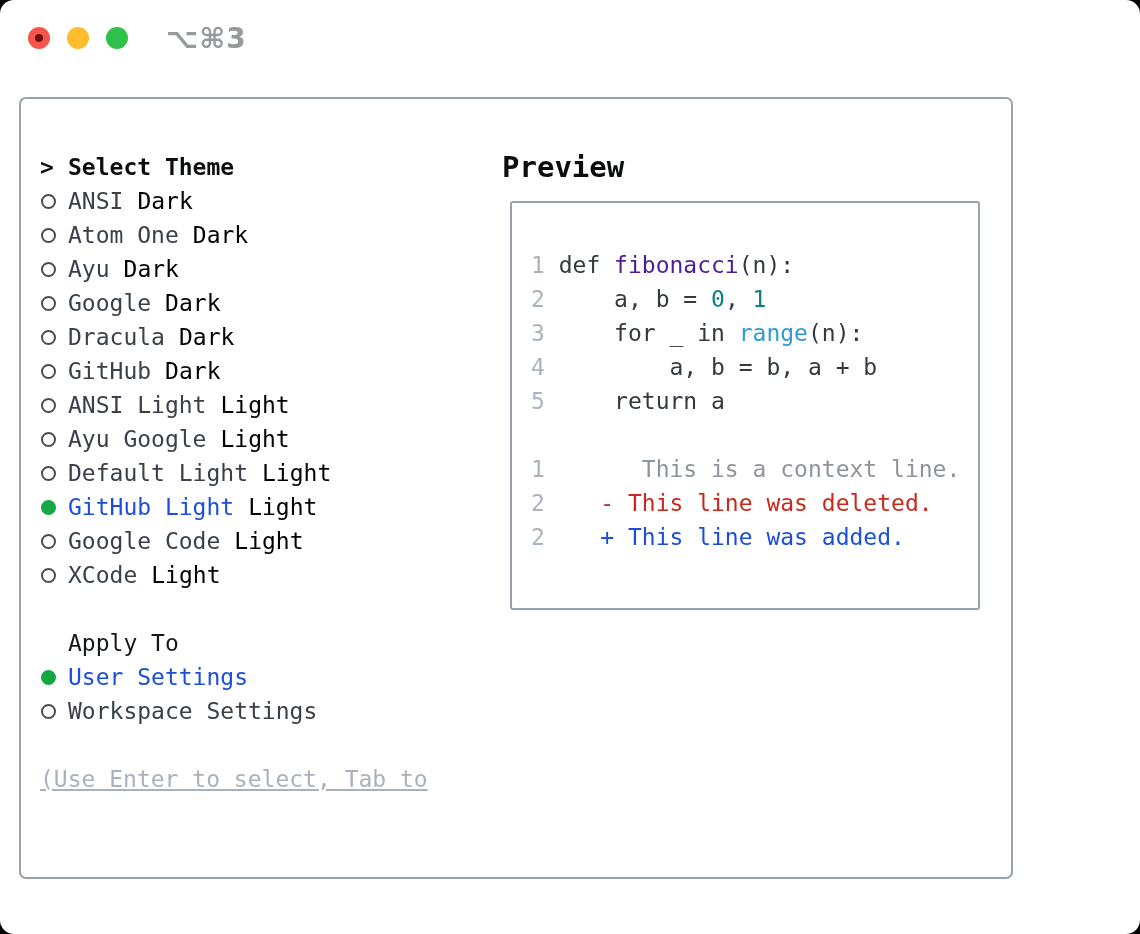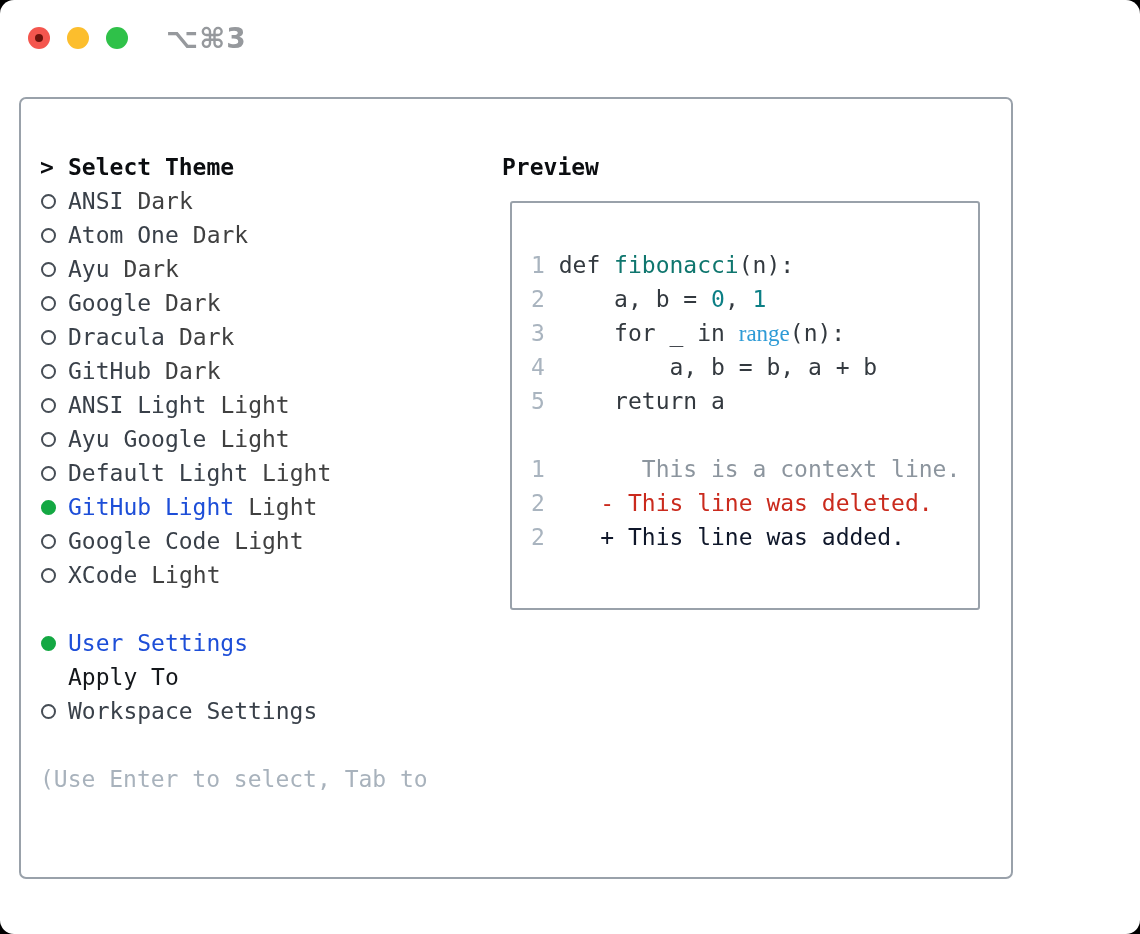--- a/index.html
+++ b/index.html
@@ -25,40 +25,40 @@
   
   .list{position:absolute;left:19px;top:51px;width:450px;font-size:23px;}
   .row{display:flex;align-items:center;height:34px;line-height:34px;white-space:pre;}
   .marker{display:inline-flex;align-items:center;width:28px;flex:0 0 28px;}
   .ring{width:11px;height:11px;border:2.5px solid #464d55;border-radius:50%;margin-left:1px;}
   .row.selected .ring{background:#14a843;border-color:#14a843;}
   .cursor{color:#0b0d10;font-weight:bold;}
   .htitle{color:#0b0d10;font-weight:bold;}
   .tname{color:#394049;margin-right:14px;}
   .row.selected .tname{color:#1d4ed8;}
-  .tvariant{color:#404040;}
+  .tvariant{color:#000000;}
   .apply-title{color:#14171b;}
-  .hint-row{height:34px;line-height:34px;white-space:pre;color:#a8b2bc;font-size:23px;}
+  .hint-row{height:34px;line-height:34px;white-space:pre;color:#a8b2bc;font-size:23px;text-decoration:underline;}
   .spacer{height:34px;}
 
   
   .preview-title{position:absolute;left:481px;top:51px;height:34px;line-height:34px;
-                 font-size:23px;font-weight:bold;color:#0b0d10;}
+                 font-size:29px;font-weight:bold;color:#0b0d10;}
   .preview-box{position:absolute;left:489px;top:102px;width:470px;height:409px;box-sizing:border-box;
                border:2px solid #99a1aa;border-radius:3px;background:#fff;
                padding:45px 0 0 19px;overflow:hidden;}
   .pline{height:34px;line-height:34px;white-space:pre;font-size:23px;}
   .s-lineno{color:#a9b4bf;}
   .s-code{color:#33393f;}
-  .s-func{color:#0f766e;margin-top:12px;}
+  .s-func{color:#4c1d95;margin-top:12px;}
   .s-num{color:#0c7f85;}
-  .s-call{color:#2e9bd6;font-family:Liberation Serif, serif;}
+  .s-call{color:#2e9bd6;}
   .s-context{color:#8c959e;text-align:center;}
   .s-del{color:#ca2a1d;text-align:right;}
-  .s-add{color:#0f172a;}
+  .s-add{color:#1d4ed8;}
 </style>
 </head>
 <body>
 
 <div class="stage">
   <div class="window">
 
     <div class="titlebar">
       <div class="tl tl-close"></div>
       <div class="tl tl-min"></div>
@@ -131,27 +131,27 @@
           <span class="tvariant">Light</span>
         </div>
         <div class="row">
           <span class="marker"><span class="ring"></span></span>
           <span class="tname">XCode</span>
           <span class="tvariant">Light</span>
         </div>
 
         <div class="spacer"></div>
 
+        <div class="row">
+          <span class="marker"></span>
+          <span class="apply-title">Apply To</span>
+        </div>
         <div class="row selected">
           <span class="marker"><span class="ring"></span></span>
           <span class="tname">User Settings</span>
-        </div>
-        <div class="row">
-          <span class="marker"></span>
-          <span class="apply-title">Apply To</span>
         </div>
         <div class="row">
           <span class="marker"><span class="ring"></span></span>
           <span class="tname">Workspace Settings</span>
         </div>
 
         <div class="spacer"></div>
 
         <div class="hint-row">(Use Enter to select, Tab to</div>
       </div>

